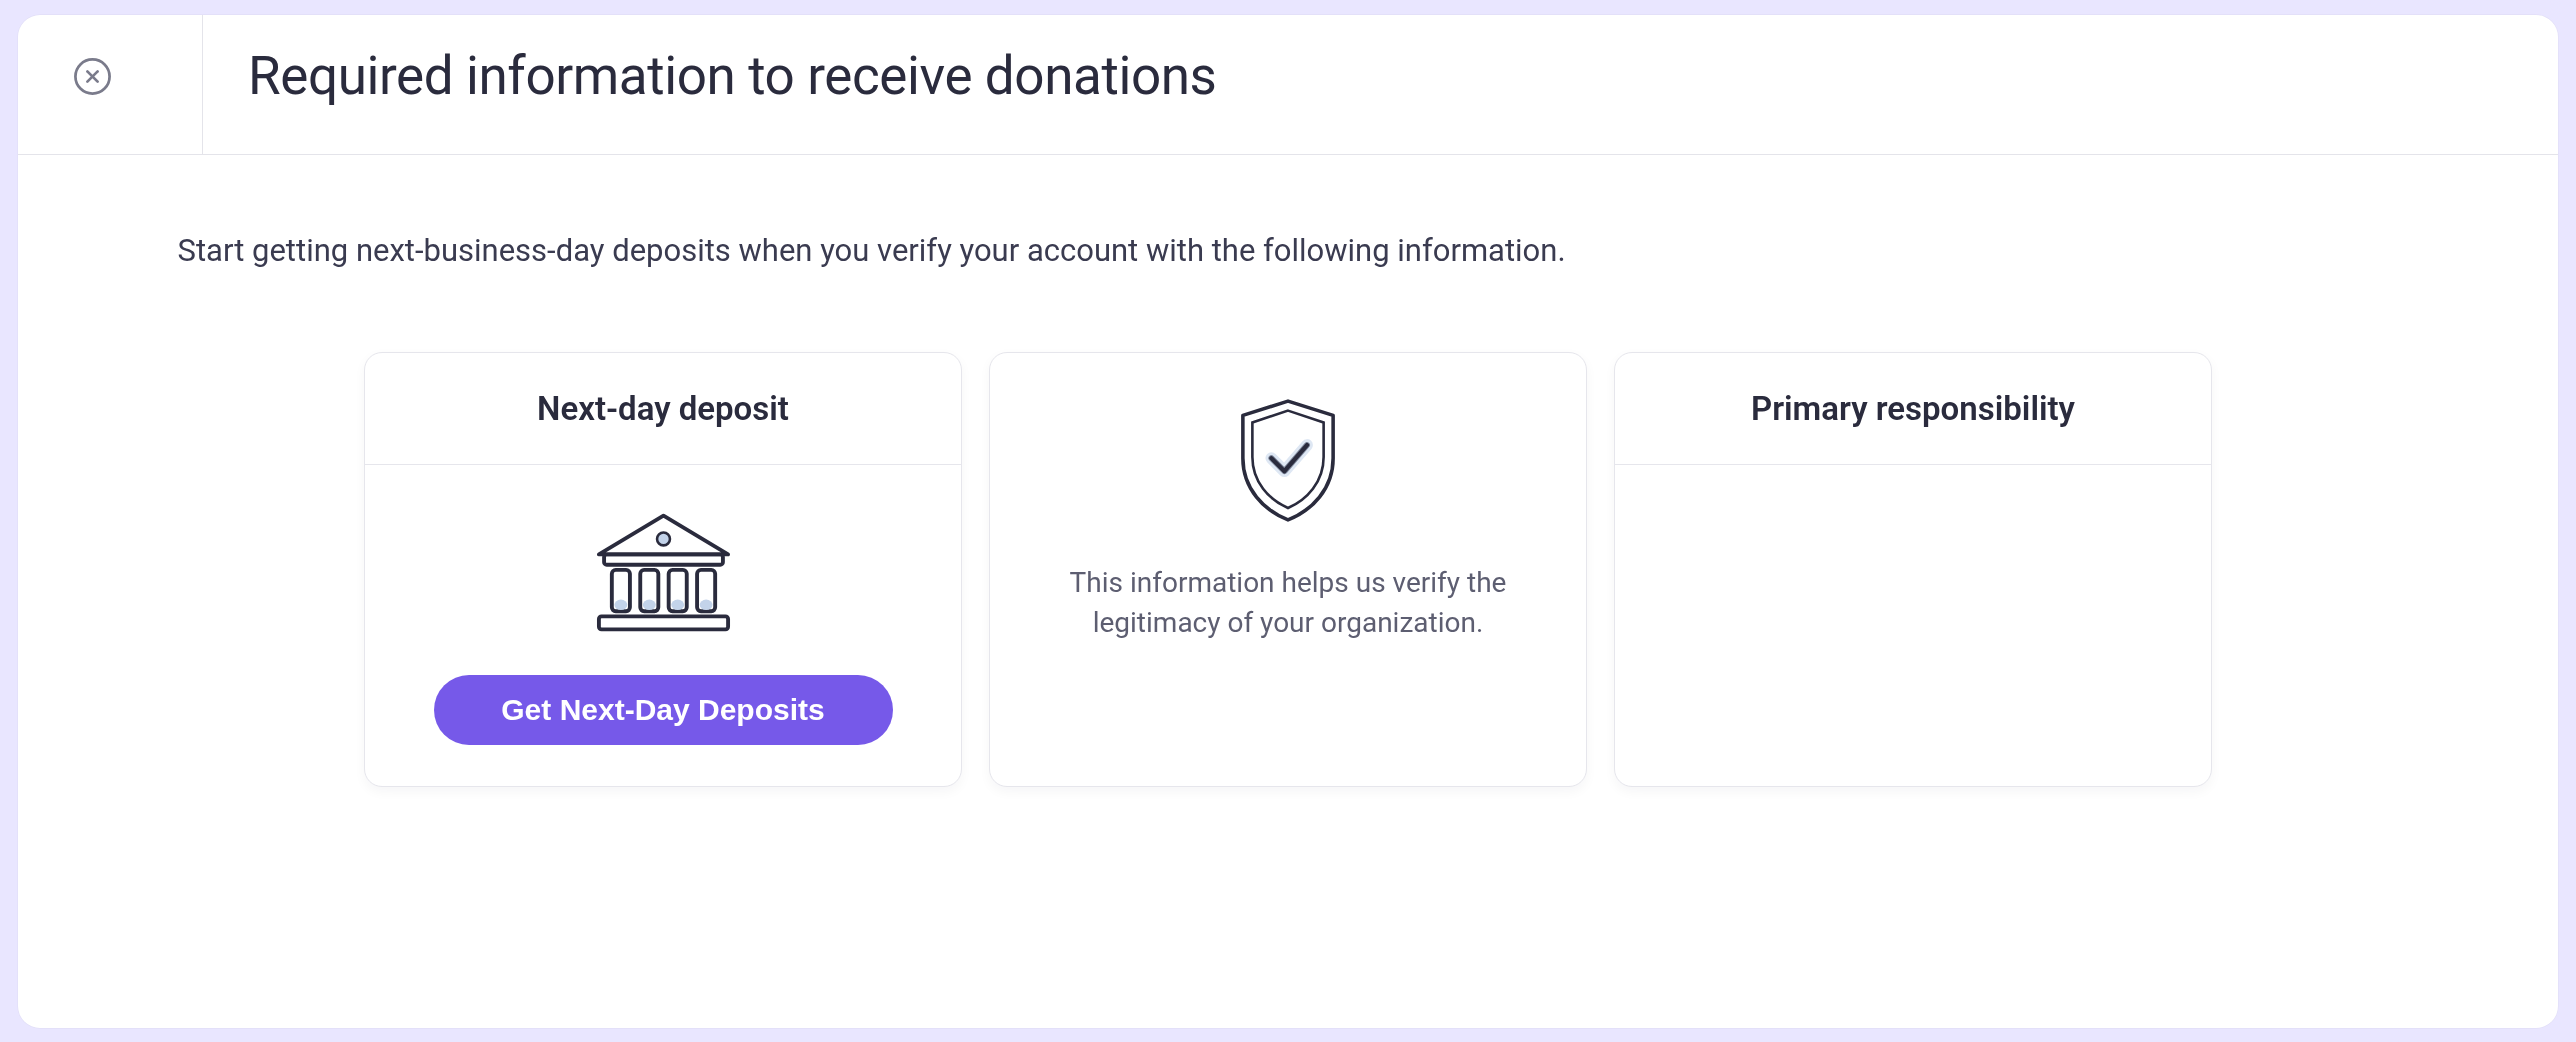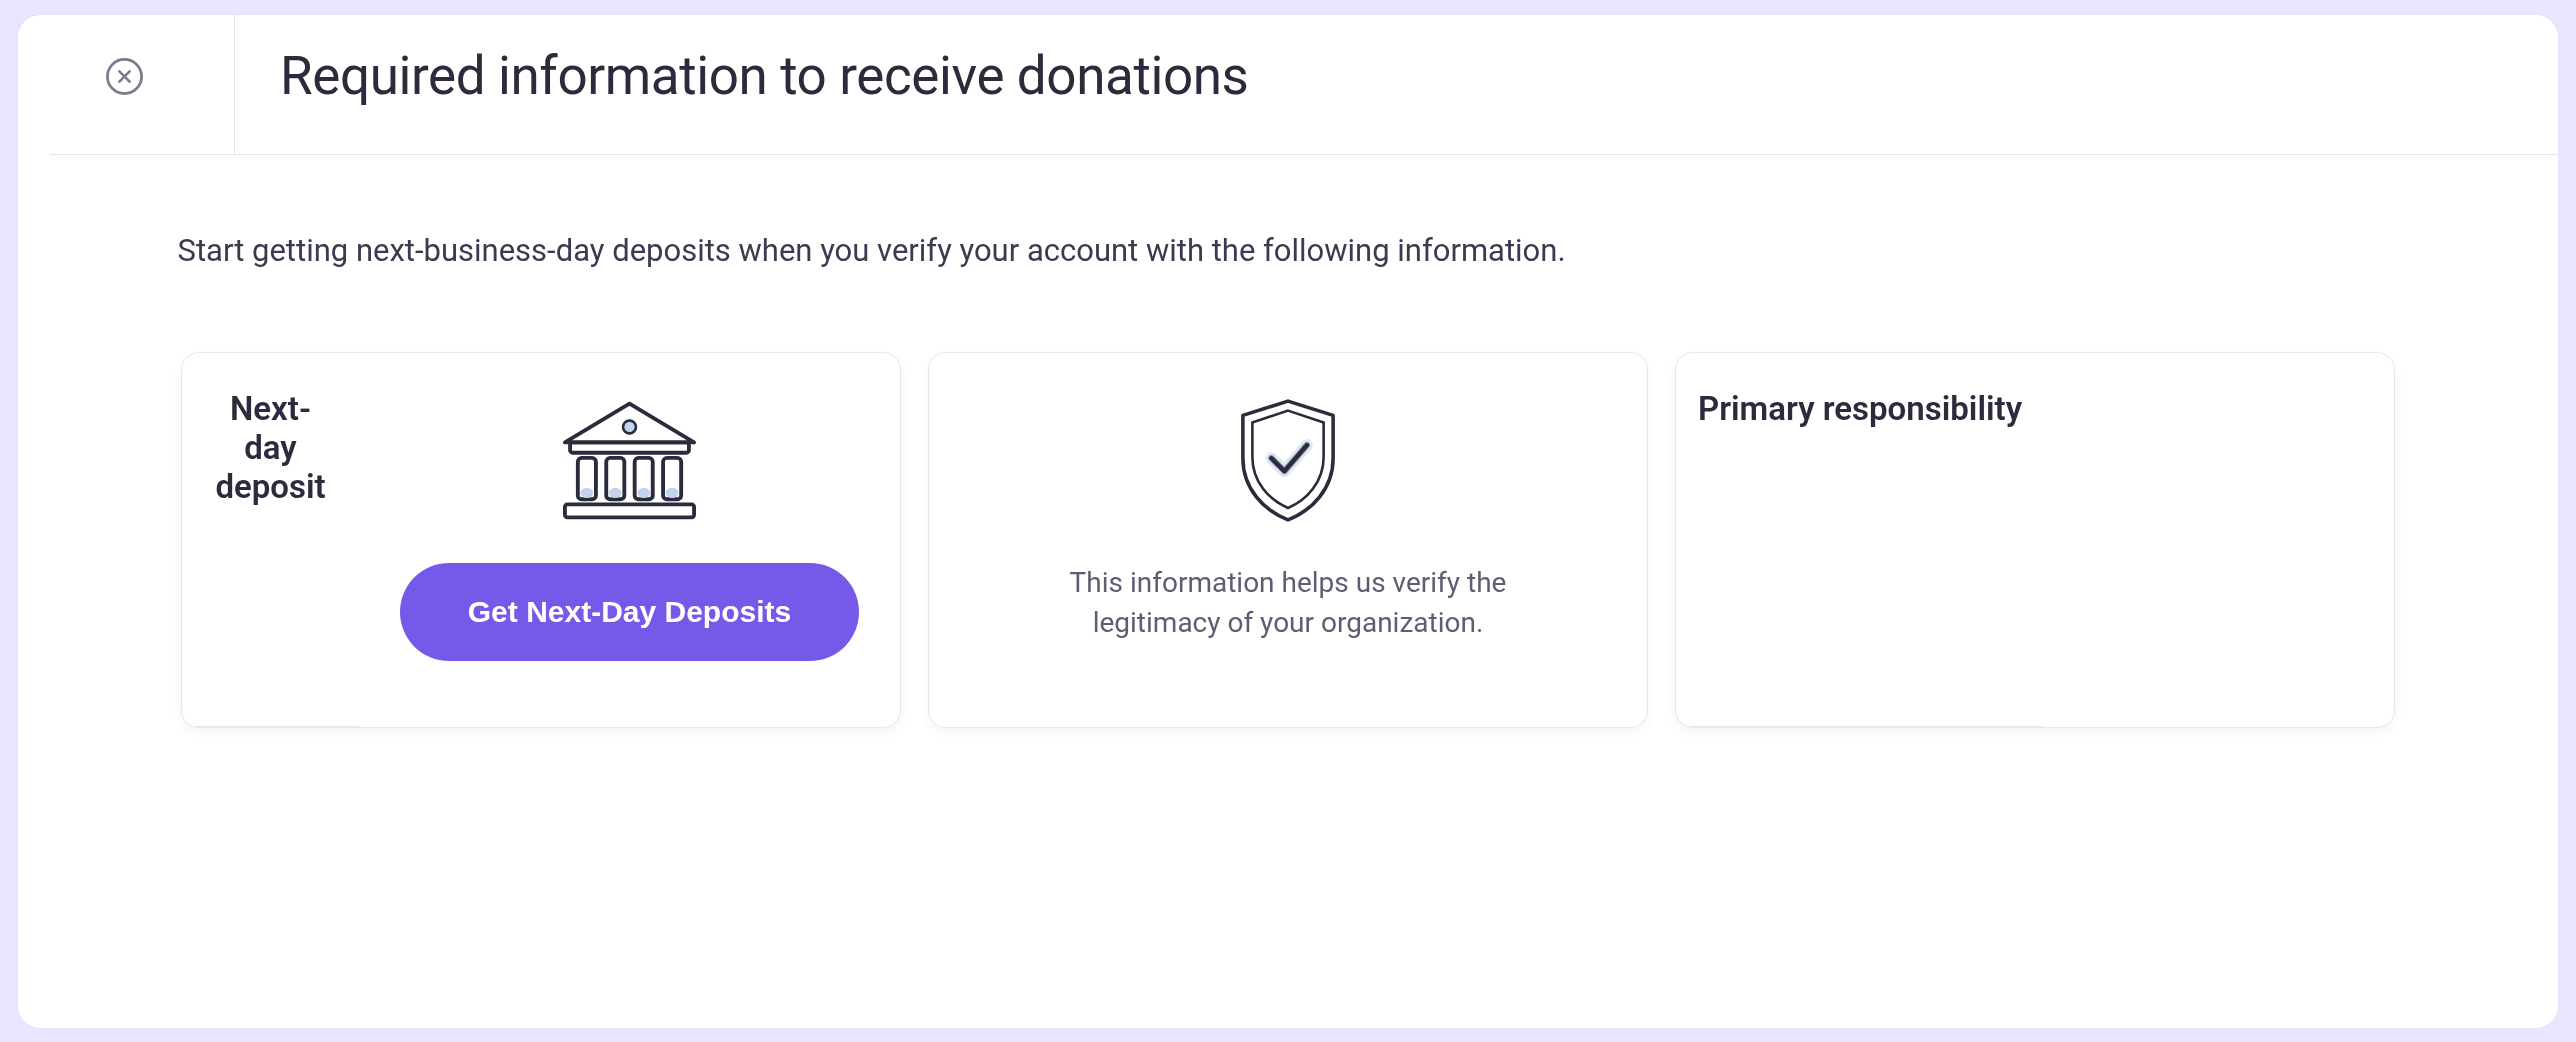--- a/index.html
+++ b/index.html
@@ -32,21 +32,20 @@
     overflow:hidden;
     position:relative;
   }
   .topbar{
     display:flex;
     align-items:center;
     gap:47px;
     padding:30px 44px 47px 52px;
     border-bottom:0.7px solid var(--line);
     position:relative;
-    margin-left:32px;
   }
   .close-cell{
     width:87px;
     display:flex;
     align-items:center;
     justify-content:flex-start;
   }
   .close-btn{
     display:flex;align-items:center;justify-content:center;
     background:transparent;border:none;padding:0;cursor:pointer;
@@ -75,27 +74,27 @@
     font-weight:400;
   }
   .cards{
     display:flex;
     justify-content:center;
     gap:27px;
     margin-top:83px;
     padding:0 30px;
   }
   .card{
-    width:720px;
+    width:598px;
     background:var(--white);
     border:0.7px solid var(--card-line);
     border-radius:18px;
     box-shadow:0 4.4px 12px rgba(20,20,40,0.04);
     display:flex;
-    flex-direction:row;
+    flex-direction:column;
     overflow:hidden;
     justify-content:space-between;
   }
   .card-head{
     padding:36px 22px;
     text-align:center;
     border-bottom:0.7px solid var(--card-line);
     font-size:33px;
     font-weight:600;
     color:var(--ink);
@@ -123,21 +122,21 @@
     max-width:533px;
     min-height:89px;
   }
   .cta{
     background:var(--violet);
     color:var(--white);
     border:none;
     border-radius:739px;
     font-size:30px;
     font-weight:600;
-    padding:32px 47px;
+    padding:18px 47px;
     cursor:pointer;
     min-width:459px;
   }
   svg{display:block;}
 </style>
 </head>
 <body>
 
 <div class="sheet">
 

